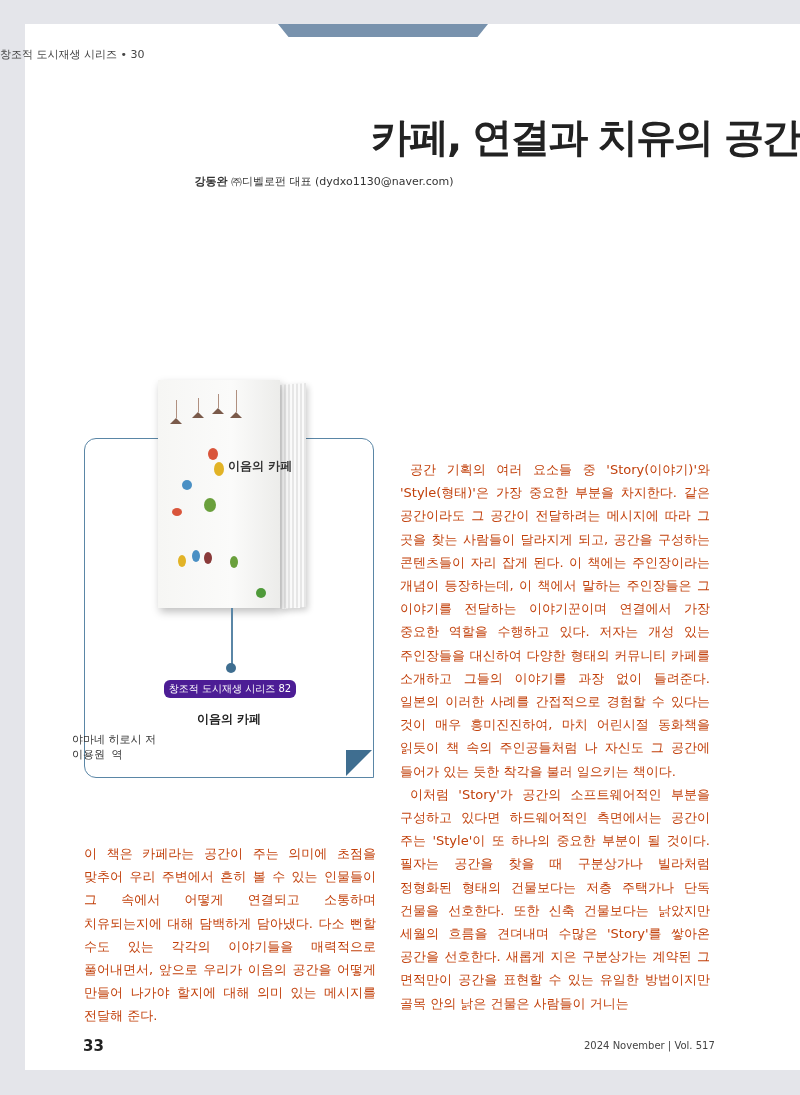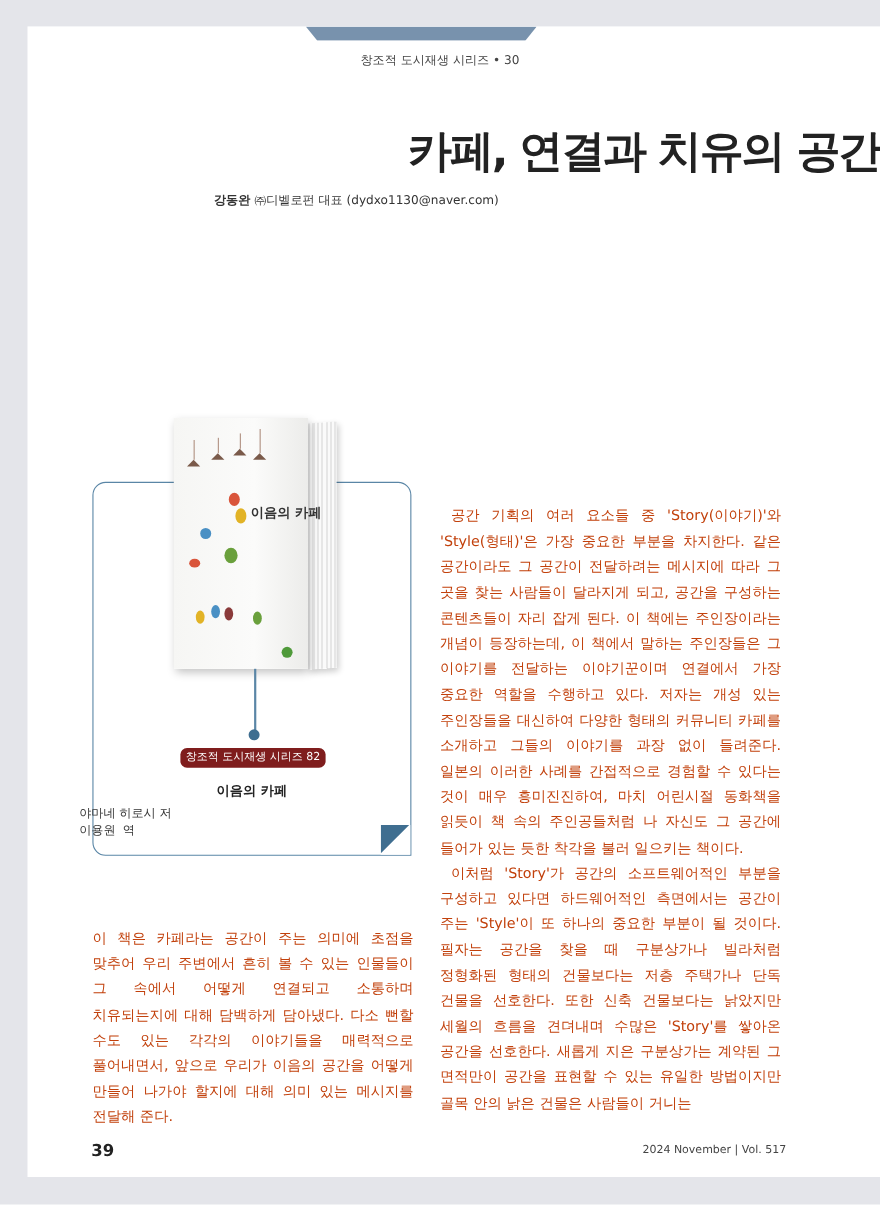--- a/index.html
+++ b/index.html
@@ -12,21 +12,21 @@
   .page {
     position:absolute; left:25px; top:24px; width:775px; height:1046px;
     background:#ffffff;
   }
   .top-tab {
     position:absolute; left:278px; top:24px; width:210px; height:13px;
     background:#7892ad;
     clip-path:polygon(0 0,100% 0,95% 100%,5% 100%);
   }
   .series-header {
-    position:absolute; left:0; width:800px; top:47px; text-align:center;
+    position:absolute; left:0; width:800px; top:47px; text-align:left;
     font-size:11px; color:#444;
   }
   .title {
     position:absolute; left:0; width:800px; top:110px; text-align:right;
     font-size:40px; font-weight:bold; letter-spacing:-2px; color:#222;
   }
   .byline {
     position:absolute; left:0; width:648px; top:174px; text-align:center;
     font-size:11px; color:#333;
   }
@@ -65,21 +65,21 @@
   .lamp-cord { position:absolute; width:1px; background:#b09080; }
   .fig { position:absolute; border-radius:50%; }
   .connector-line {
     position:absolute; left:231px; top:608px; width:1.5px; height:58px; background:#5a86a6;
   }
   .connector-dot {
     position:absolute; left:226px; top:663px; width:10px; height:10px; border-radius:50%; background:#3f6e90;
   }
   .series-pill {
     position:absolute; left:164px; top:680px; width:132px; height:18px;
-    background:#7f1d1d; color:#fff; border-radius:6px;
+    background:#4c1d95; color:#fff; border-radius:6px;
     font-size:10px; text-align:center; line-height:18px;
   }
   .book-title {
     position:absolute; left:84px; width:290px; top:711px; text-align:center;
     font-size:12px; font-weight:bold; color:#222;
   }
   .book-author, .book-translator {
     position:absolute; left:72px; width:346px; text-align:left;
     font-size:11px; color:#333;
   }
@@ -149,14 +149,14 @@
 
 <div class="col col-right">
   <p>공간 기획의 여러 요소들 중 'Story(이야기)'와 'Style(형태)'은 가장 중요한 부분을 차지한다. 같은 공간이라도 그 공간이 전달하려는 메시지에 따라 그 곳을 찾는 사람들이 달라지게 되고, 공간을 구성하는 콘텐츠들이 자리 잡게 된다. 이 책에는 주인장이라는 개념이 등장하는데, 이 책에서 말하는 주인장들은 그 이야기를 전달하는 이야기꾼이며 연결에서 가장 중요한 역할을 수행하고 있다. 저자는 개성 있는 주인장들을 대신하여 다양한 형태의 커뮤니티 카페를 소개하고 그들의 이야기를 과장 없이 들려준다. 일본의 이러한 사례를 간접적으로 경험할 수 있다는 것이 매우 흥미진진하여, 마치 어린시절 동화책을 읽듯이 책 속의 주인공들처럼 나 자신도 그 공간에 들어가 있는 듯한 착각을 불러 일으키는 책이다.</p>
   <p>이처럼 'Story'가 공간의 소프트웨어적인 부분을 구성하고 있다면 하드웨어적인 측면에서는 공간이 주는 'Style'이 또 하나의 중요한 부분이 될 것이다. 필자는 공간을 찾을 때 구분상가나 빌라처럼 정형화된 형태의 건물보다는 저층 주택가나 단독 건물을 선호한다. 또한 신축 건물보다는 낡았지만 세월의 흐름을 견뎌내며 수많은 'Story'를 쌓아온 공간을 선호한다. 새롭게 지은 구분상가는 계약된 그 면적만이 공간을 표현할 수 있는 유일한 방법이지만 골목 안의 낡은 건물은 사람들이 거니는</p>
 </div>
 
 <div class="col col-left">
   <p>이 책은 카페라는 공간이 주는 의미에 초점을 맞추어 우리 주변에서 흔히 볼 수 있는 인물들이 그 속에서 어떻게 연결되고 소통하며 치유되는지에 대해 담백하게 담아냈다. 다소 뻔할 수도 있는 각각의 이야기들을 매력적으로 풀어내면서, 앞으로 우리가 이음의 공간을 어떻게 만들어 나가야 할지에 대해 의미 있는 메시지를 전달해 준다.</p>
 </div>
 
-<div class="page-number">39</div>
+<div class="page-number">33</div>
 <div class="issue">2024 November | Vol. 517</div>
 
 </body></html>

